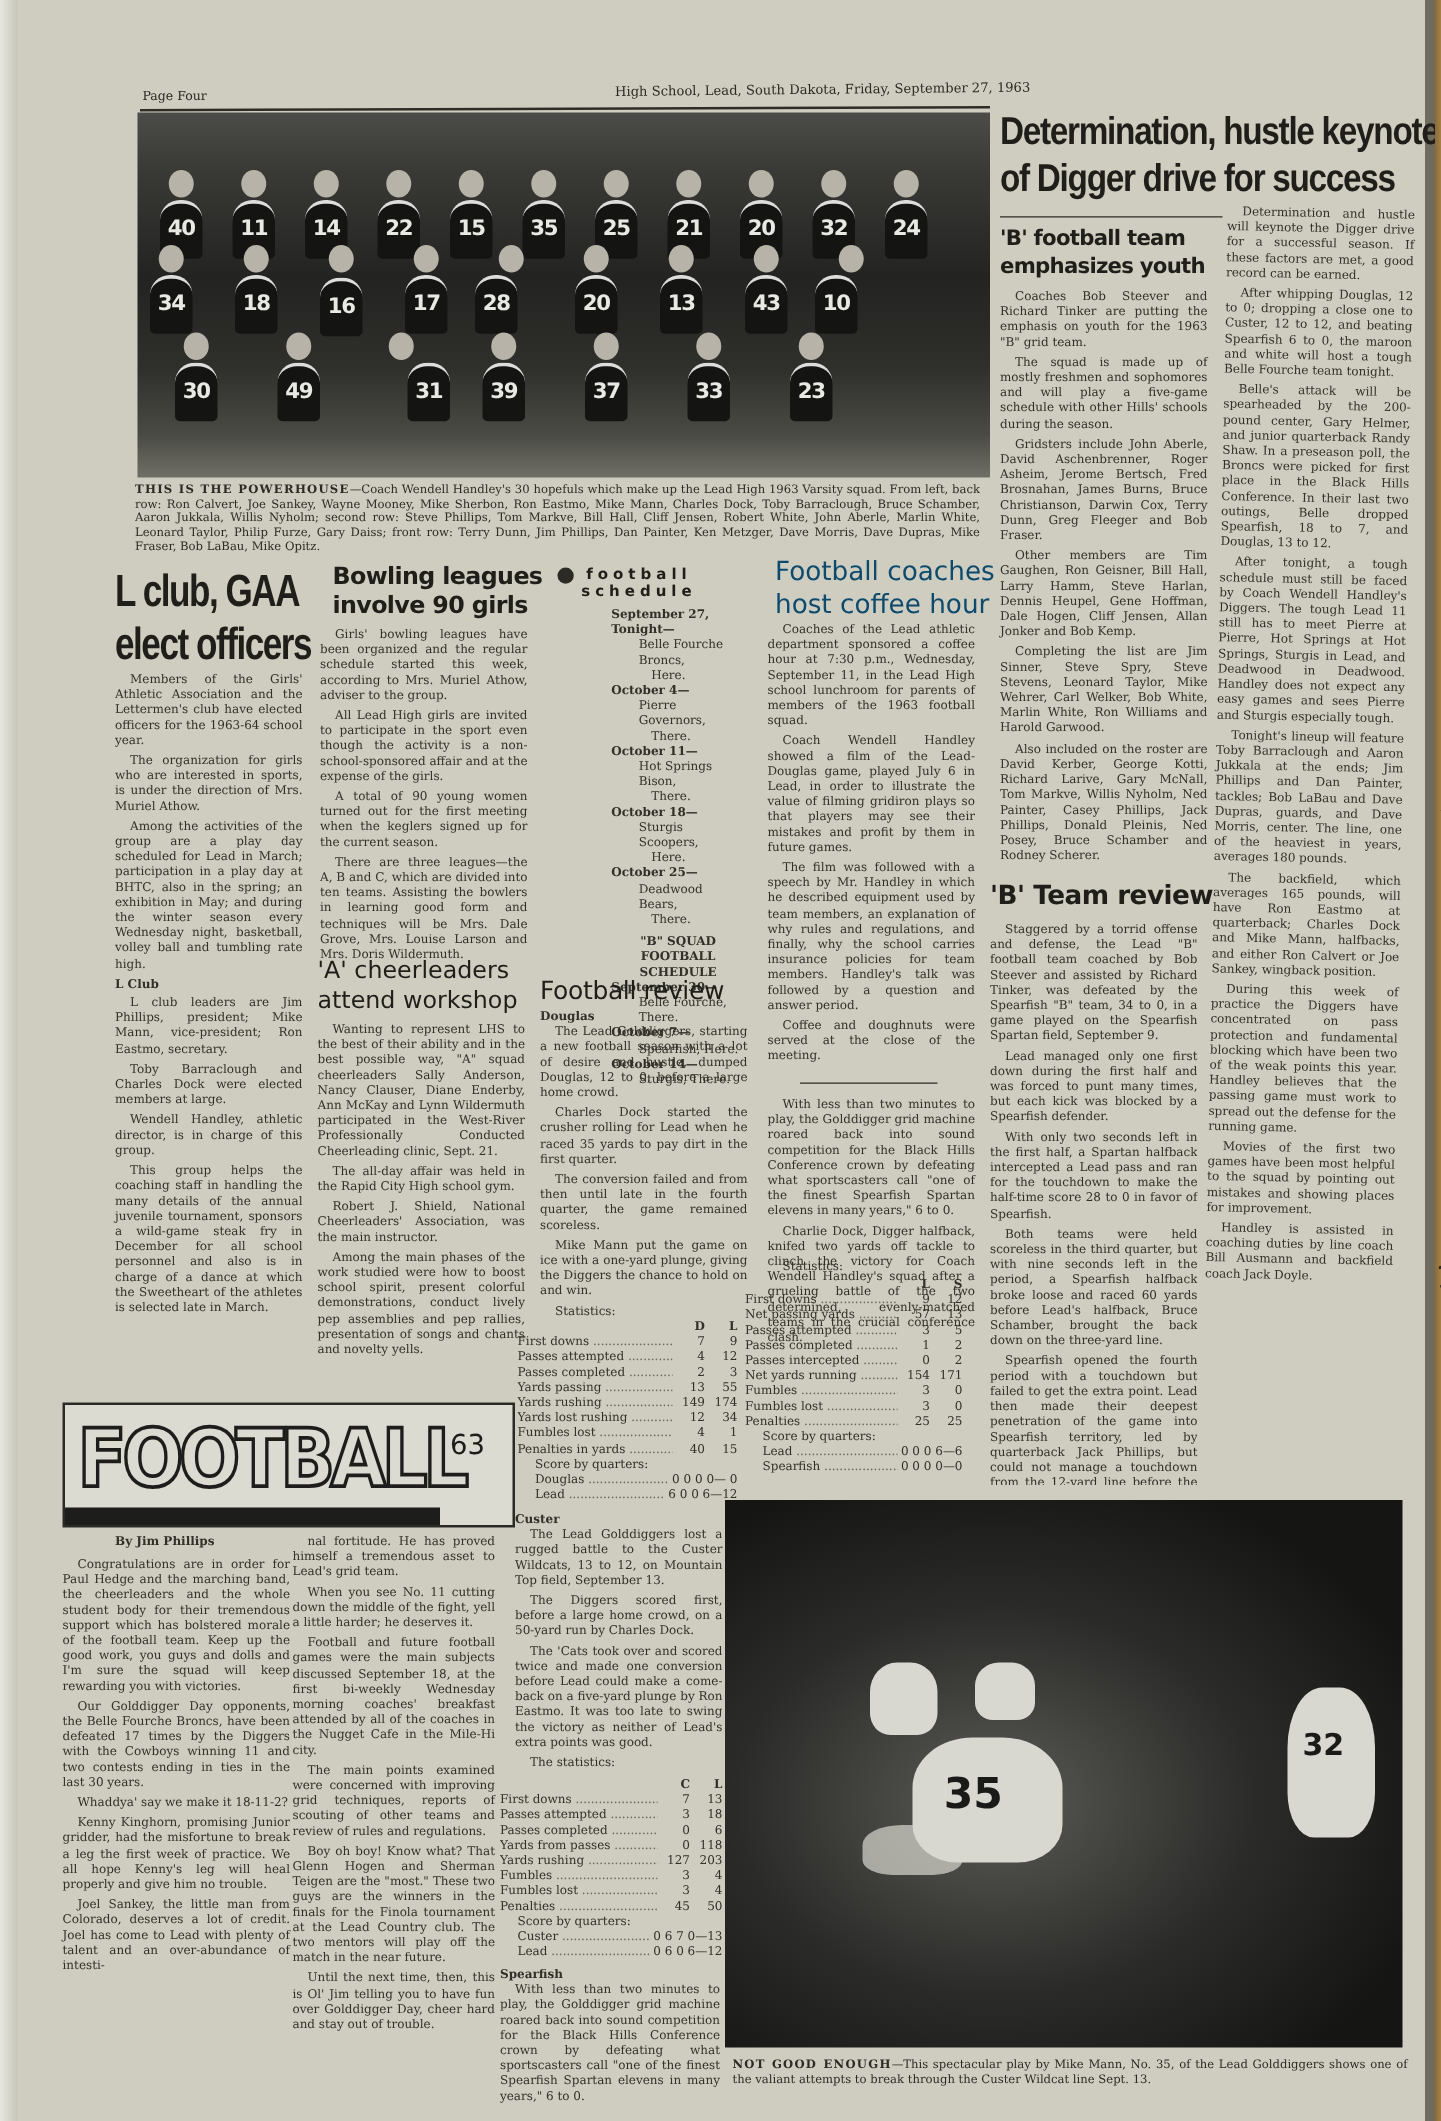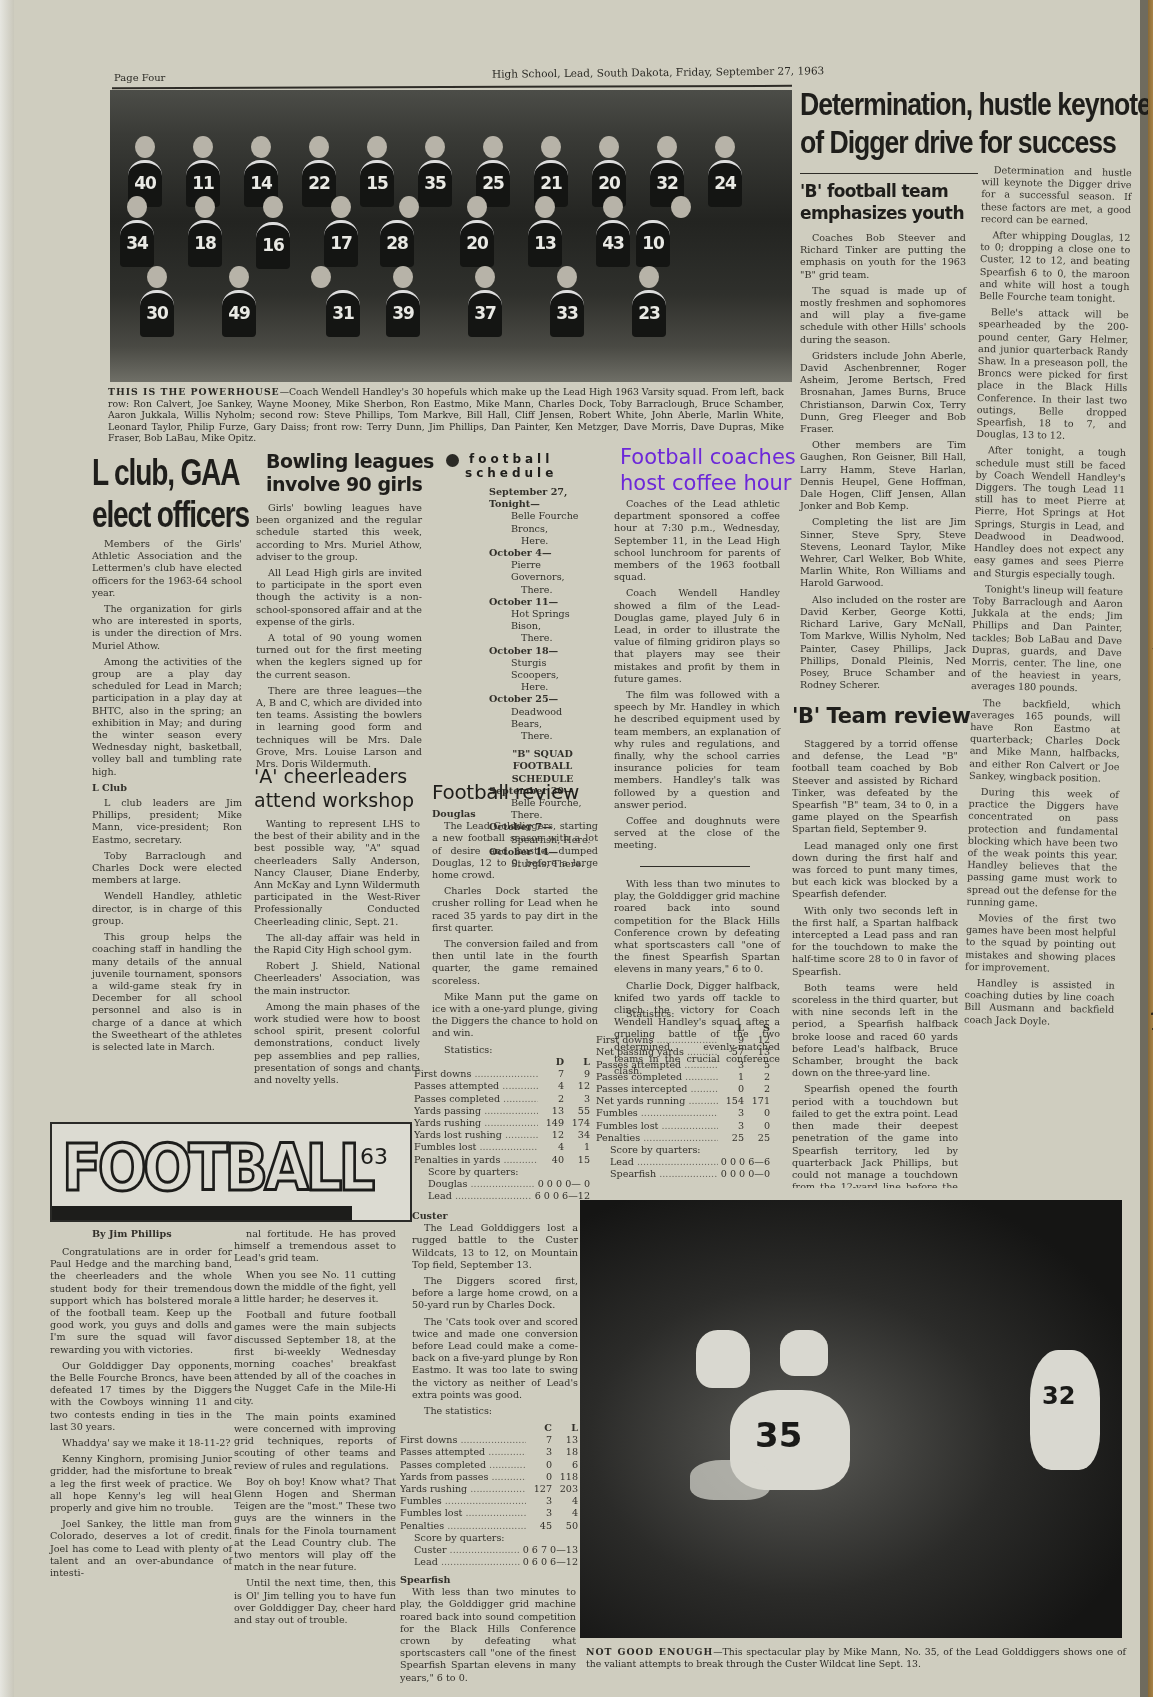--- a/index.html
+++ b/index.html
@@ -116,21 +116,21 @@
         </div>
         <div class="head" style="left: 425px; top: 106px;"></div>
         <div class="jersey" style="left: 418px; top: 130px;">
           <span>13</span>
         </div>
         <div class="head" style="left: 493px; top: 106px;"></div>
         <div class="jersey" style="left: 486px; top: 130px;">
           <span>43</span>
         </div>
         <div class="head" style="left: 561px; top: 106px;"></div>
-        <div class="jersey" style="left: 526px; top: 130px;">
+        <div class="jersey" style="left: 542px; top: 130px;">
           <span>10</span>
         </div>
         <div class="head" style="left: 37px; top: 176px;"></div>
         <div class="jersey" style="left: 30px; top: 200px;">
           <span>30</span>
         </div>
         <div class="head" style="left: 119px; top: 176px;"></div>
         <div class="jersey" style="left: 112px; top: 200px;">
           <span>49</span>
         </div>
@@ -404,21 +404,21 @@
         <span style="white-space: pre;"> 0 6 0 6—12</span>
       </div>
     </div>
   <div class="abs body" style="left:400px;top:1574px;width:176px;">
     <div style="font-weight:bold;">Spearfish</div>
     <div>
         <p>With less than two minutes to play, the Golddigger grid machine roared back into sound competition for the Black Hills Conference crown by defeating what sportscasters call "one of the finest Spearfish Spartan elevens in many years," 6 to 0.</p>
       </div>
   </div>
 
-  <div class="abs" style="left:620px;top:444px;font-family:'DejaVu Sans',sans-serif;font-size:21px;line-height:26px;color:#6d28d9;">
+  <div class="abs" style="left:620px;top:444px;font-family:'DejaVu Sans',sans-serif;font-size:21px;line-height:26px;color:#0c4a6e;">
     <div>Football coaches</div>
     <div>host coffee hour</div>
   </div>
   <div class="abs body" style="left:614px;top:498px;width:166px;">
       <p>Coaches of the Lead athletic department sponsored a coffee hour at 7:30 p.m., Wednesday, September 11, in the Lead High school lunchroom for parents of members of the 1963 football squad.</p>
       <p>Coach Wendell Handley showed a film of the Lead-Douglas game, played July 6 in Lead, in order to illustrate the value of filming gridiron plays so that players may see their mistakes and profit by them in future games.</p>
       <p>The film was followed with a speech by Mr. Handley in which he described equipment used by team members, an explanation of why rules and regulations, and finally, why the school carries insurance policies for team members. Handley's talk was followed by a question and answer period.</p>
       <p>Coffee and doughnuts were served at the close of the meeting.</p>
     </div>
   <div class="rule" style="left:640px;top:866px;width:110px;height:1px;"></div>
@@ -501,21 +501,21 @@
   <div class="logo-box" style="left:50px;top:1122px;width:358px;height:96px;">
     <div style="position:absolute;left:10px;top:8px;font-family:'DejaVu Sans',sans-serif;font-weight:bold;font-size:64px;line-height:72px;letter-spacing:-4px;color:transparent;-webkit-text-stroke:3px #1d1d1b;transform:scaleX(0.9);transform-origin:left top;">FOOTBALL</div>
     <div style="position:absolute;left:308px;top:20px;font-family:'DejaVu Sans',sans-serif;font-size:22px;color:#1d1d1b;">63</div>
     <div style="position:absolute;left:0;bottom:0;width:300px;height:14px;background:#1d1d1b;"></div>
   </div>
 
   <div class="abs body" style="left:84px;top:1228px;width:150px;">
     <div style="font-weight:bold;padding-left:8px;">By Jim Phillips</div>
   </div>
   <div class="abs body" style="left:50px;top:1246px;width:182px;">
-      <p>Congratulations are in order for Paul Hedge and the marching band, the cheerleaders and the whole student body for their tremendous support which has bolstered morale of the football team. Keep up the good work, you guys and dolls and I'm sure the squad will favor rewarding you with victories.</p>
+      <p>Congratulations are in order for Paul Hedge and the marching band, the cheerleaders and the whole student body for their tremendous support which has bolstered morale of the football team. Keep up the good work, you guys and dolls and I'm sure the squad will keep rewarding you with victories.</p>
       <p>Our Golddigger Day opponents, the Belle Fourche Broncs, have been defeated 17 times by the Diggers with the Cowboys winning 11 and two contests ending in ties in the last 30 years.</p>
       <p>Whaddya' say we make it 18-11-2?</p>
       <p>Kenny Kinghorn, promising Junior gridder, had the misfortune to break a leg the first week of practice. We all hope Kenny's leg will heal properly and give him no trouble.</p>
       <p>Joel Sankey, the little man from Colorado, deserves a lot of credit. Joel has come to Lead with plenty of talent and an over-abundance of intesti-</p>
     </div>
   <div class="abs body" style="left:234px;top:1228px;width:162px;">
       <p>nal fortitude. He has proved himself a tremendous asset to Lead's grid team.</p>
       <p>When you see No. 11 cutting down the middle of the fight, yell a little harder; he deserves it.</p>
       <p>Football and future football games were the main subjects discussed September 18, at the first bi-weekly Wednesday morning coaches' breakfast attended by all of the coaches in the Nugget Cafe in the Mile-Hi city.</p>
       <p>The main points examined were concerned with improving grid techniques, reports of scouting of other teams and review of rules and regulations.</p>

